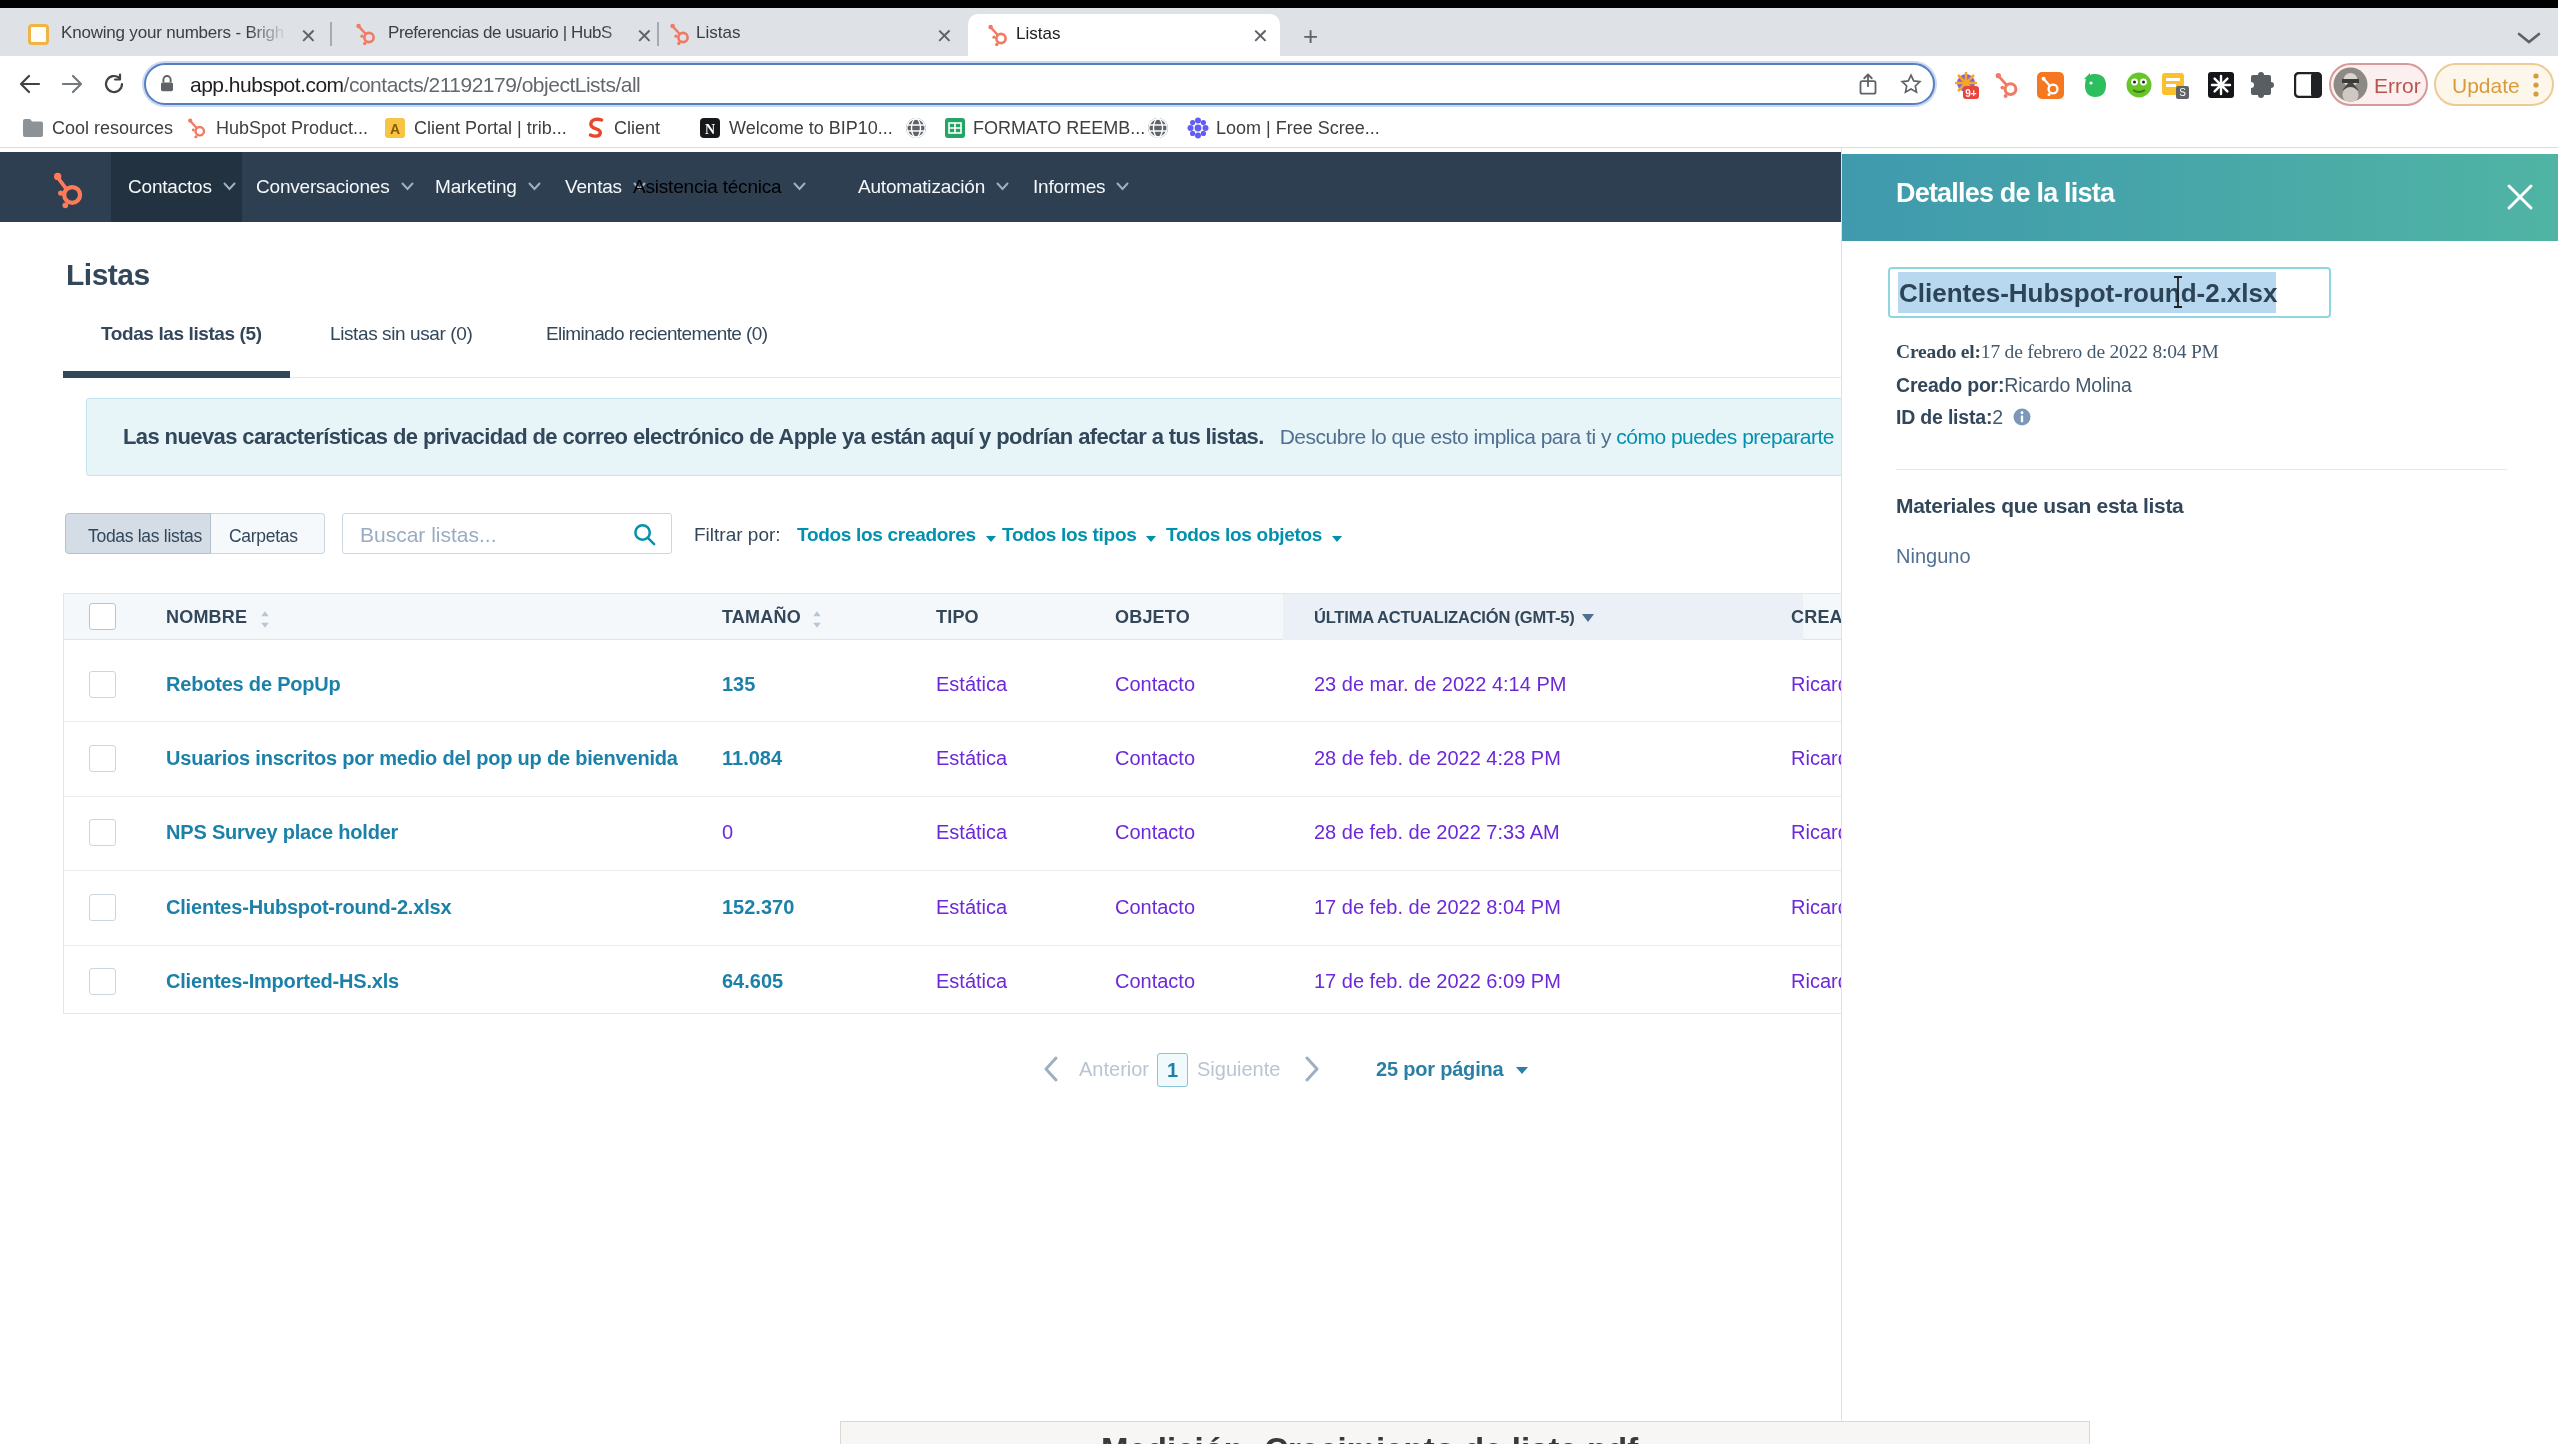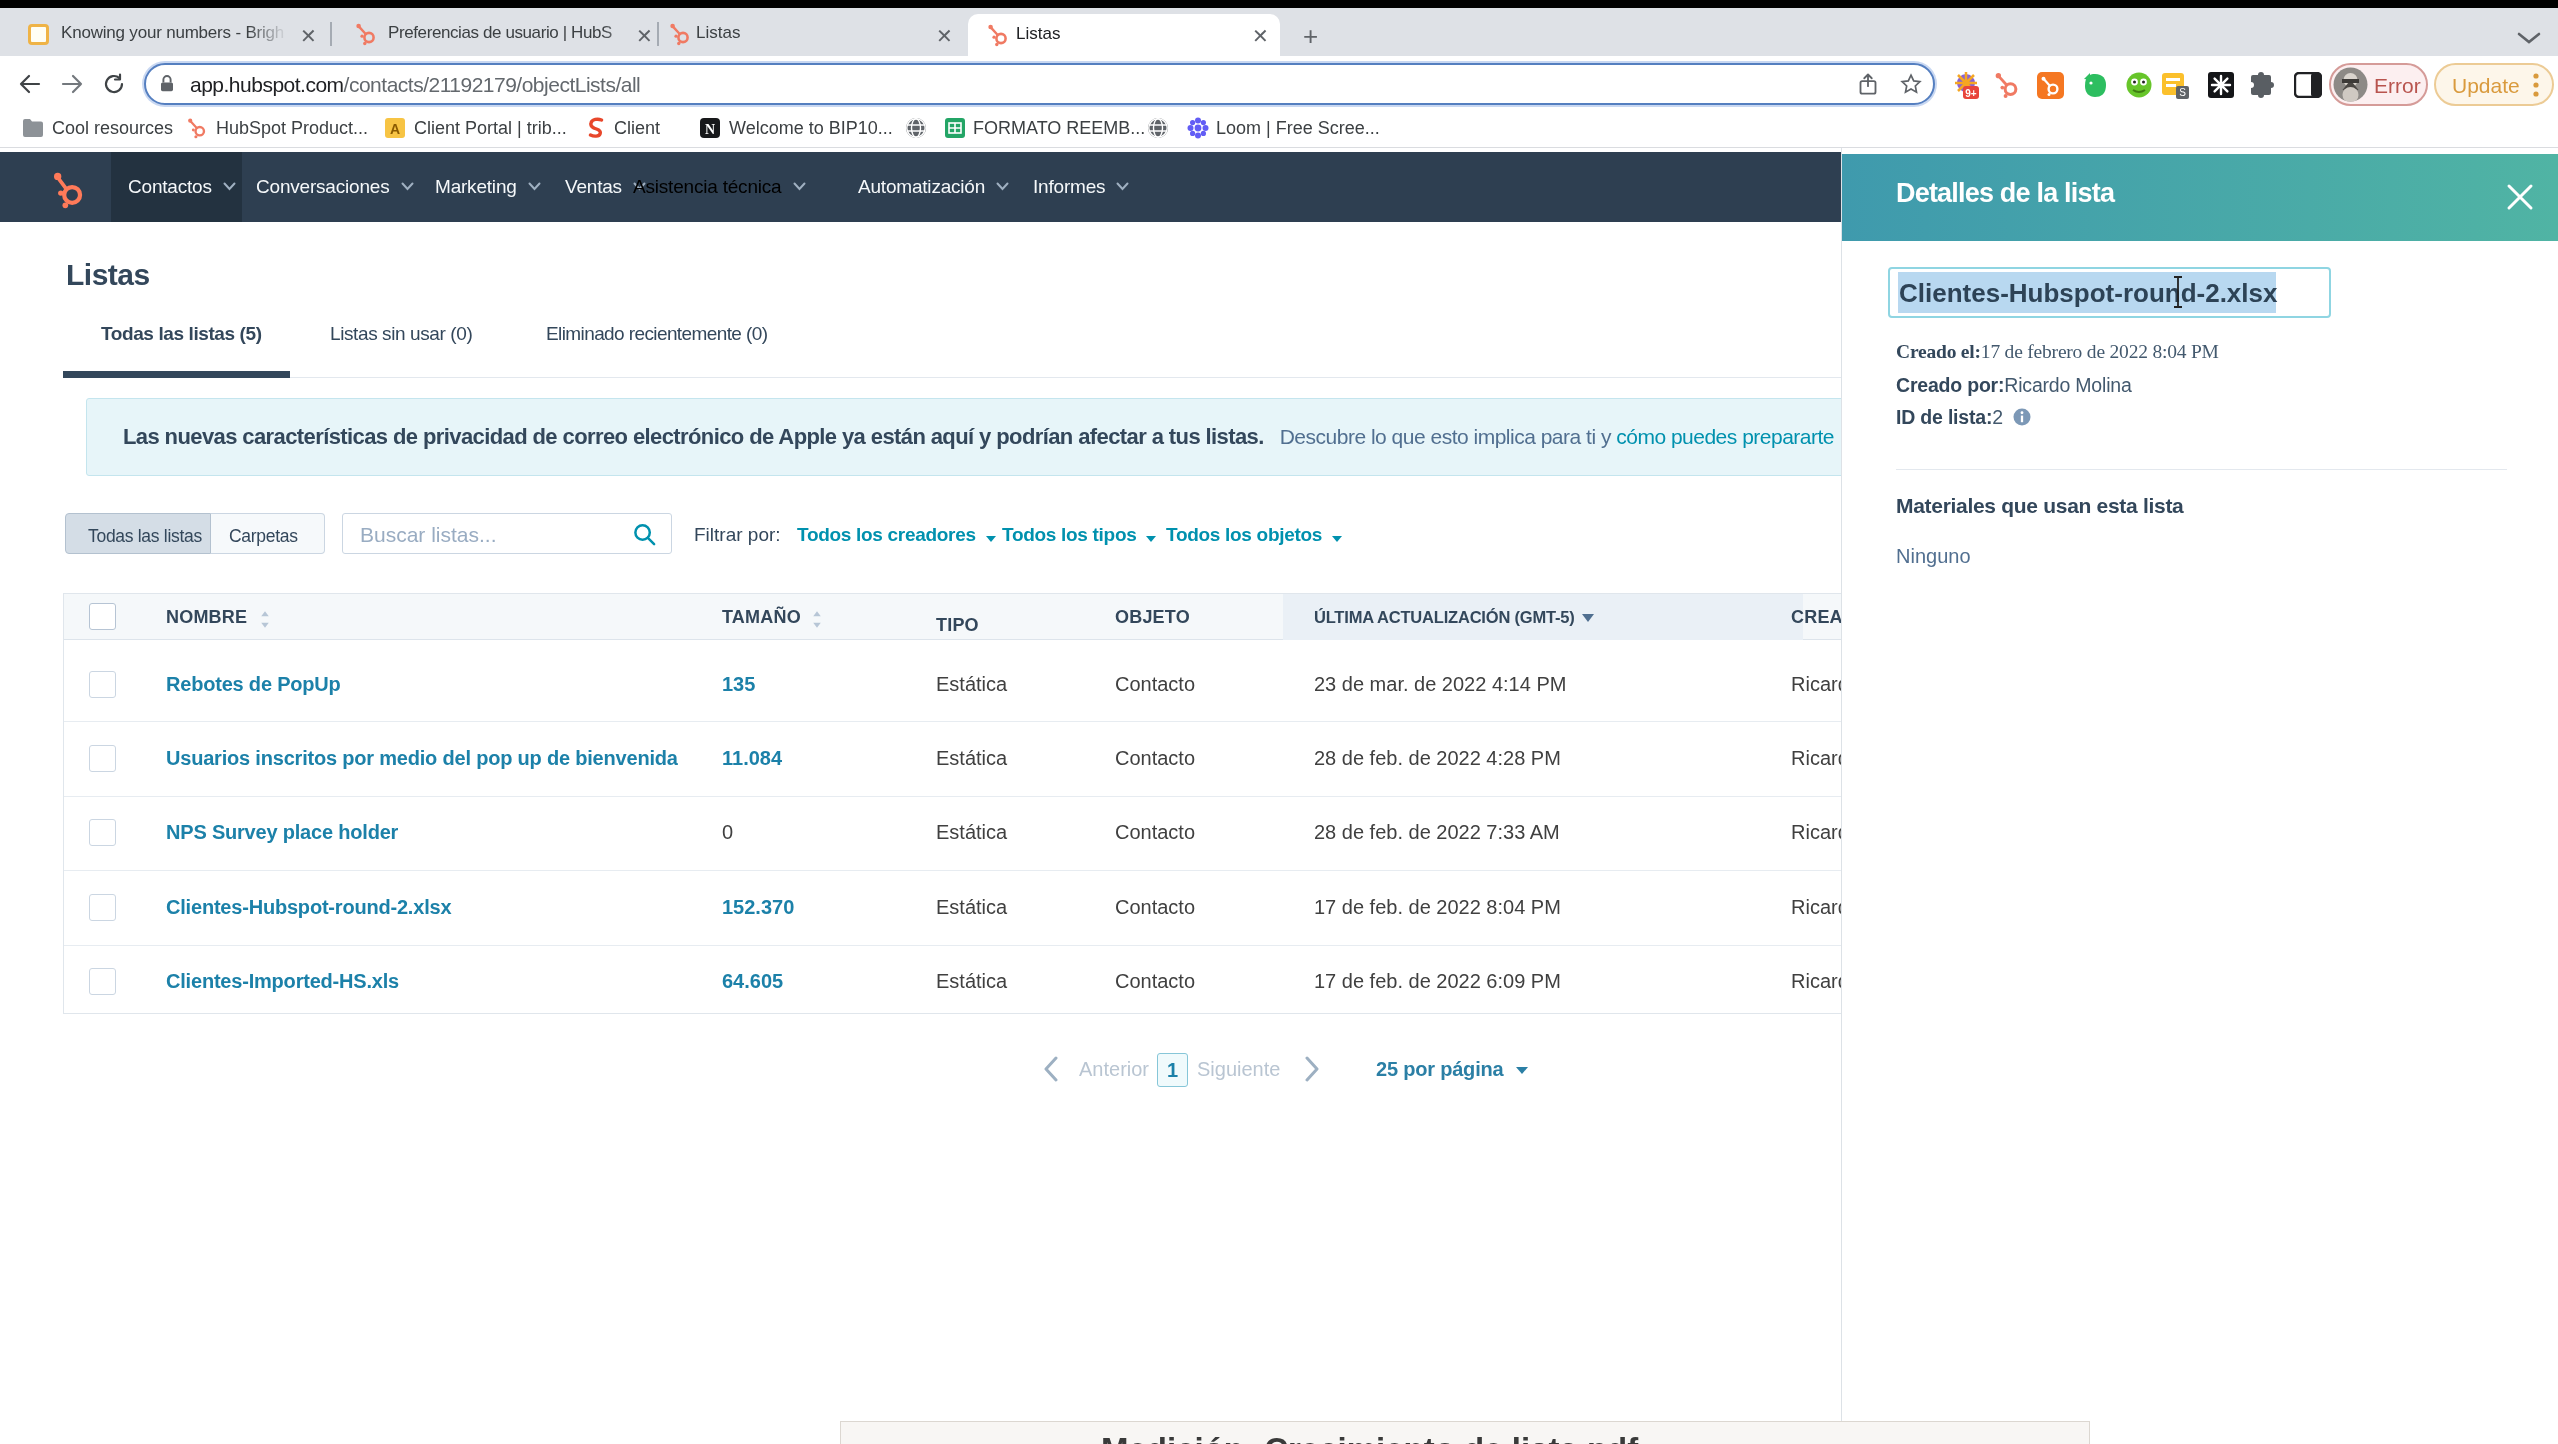--- a/index.html
+++ b/index.html
@@ -6,21 +6,21 @@
   html,body { width:2558px; height:1444px; overflow:hidden; background:#fff;
     font-family:"Liberation Sans", sans-serif; }
   .abs { position:absolute; }
   body { position:relative; }
   svg { display:block; }
   .nowrap { white-space:nowrap; }
   .hdr { font-size:18px; font-weight:bold; color:#33475b; letter-spacing:0.2px; }
   .cb { position:absolute; left:25px; width:27px; height:27px; background:#fff;
         border:1px solid #cbd6e2; border-radius:3px; }
   .lnk { position:absolute; left:102px; font-size:20px; font-weight:bold; letter-spacing:-0.2px; color:#1c81a9; white-space:nowrap; }
-  .gcell { position:absolute; font-size:20px; color:#404040; white-space:nowrap; }
+  .gcell { position:absolute; font-size:20px; color:#6d28d9; white-space:nowrap; }
   .rowline { position:absolute; left:0; width:1778px; height:1px; background:#e7ecf1; }
 </style>
 </head>
 <body>
 
 <div class="abs" style="left:0;top:0;width:2558px;height:8px;background:#000;"></div>
 <div class="abs" id="tabstrip" style="left:0;top:8px;width:2558px;height:48px;background:#dee1e6;"></div>
 
 <div class="abs" style="left:28px;top:20px;width:290px;height:30px;overflow:hidden;">
   <div class="abs" style="left:0;top:4px;width:21px;height:21px;border:3px solid #efb346;border-radius:4px;background:#fffef4;"></div>
@@ -327,21 +327,21 @@
     <div class="abs nowrap hdr" style="left:102px;top:13px;">NOMBRE</div>
     <svg class="abs" style="left:196px;top:16px" width="10" height="19" viewBox="0 0 12 22">
         <path d="M6 1 L10.5 7 H1.5 z" fill="#b7c6d6"></path>
         <path d="M6 21 L1.5 15 H10.5 z" fill="#b7c6d6"></path>
       </svg>
     <div class="abs nowrap hdr" style="left:658px;top:13px;">TAMAÑO</div>
     <svg class="abs" style="left:748px;top:16px" width="10" height="19" viewBox="0 0 12 22">
         <path d="M6 1 L10.5 7 H1.5 z" fill="#b7c6d6"></path>
         <path d="M6 21 L1.5 15 H10.5 z" fill="#b7c6d6"></path>
       </svg>
-    <div class="abs nowrap hdr" style="left:872px;top:13px;margin-top:8px;">TIPO</div>
+    <div class="abs nowrap hdr" style="left:872px;top:13px;">TIPO</div>
     <div class="abs nowrap hdr" style="left:1051px;top:13px;">OBJETO</div>
     <div class="abs nowrap hdr" style="left:1250px;top:14px;font-size:16.5px;letter-spacing:-0.2px;">ÚLTIMA ACTUALIZACIÓN (GMT-5)</div>
     <div class="abs" style="left:1518px;top:20px;width:0;height:0;border:6px solid transparent;border-top:8px solid #506f90;"></div>
     <div class="abs nowrap hdr" style="left:1727px;top:13px;">CREADO</div>
 
     <div class="rowline" style="top:127px;"></div>
     <div class="rowline" style="top:202px;"></div>
     <div class="rowline" style="top:276px;"></div>
     <div class="rowline" style="top:351px;"></div>
 

